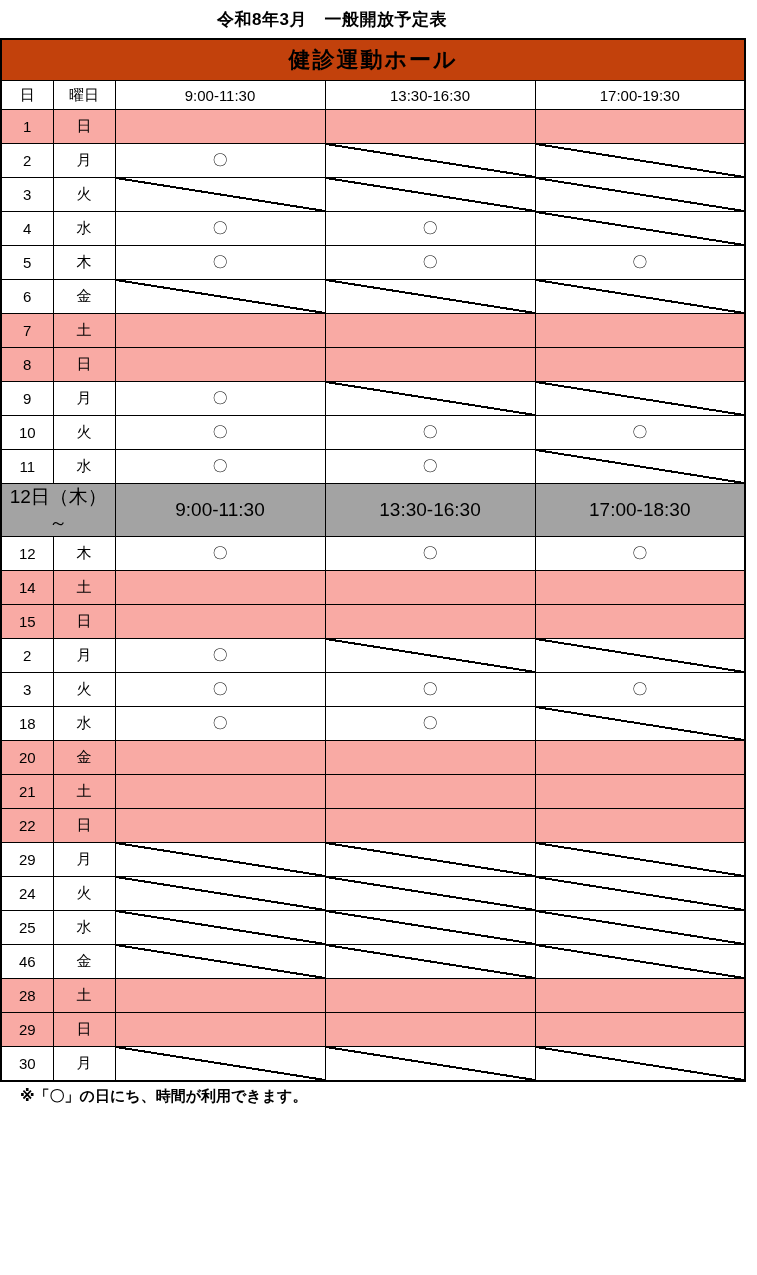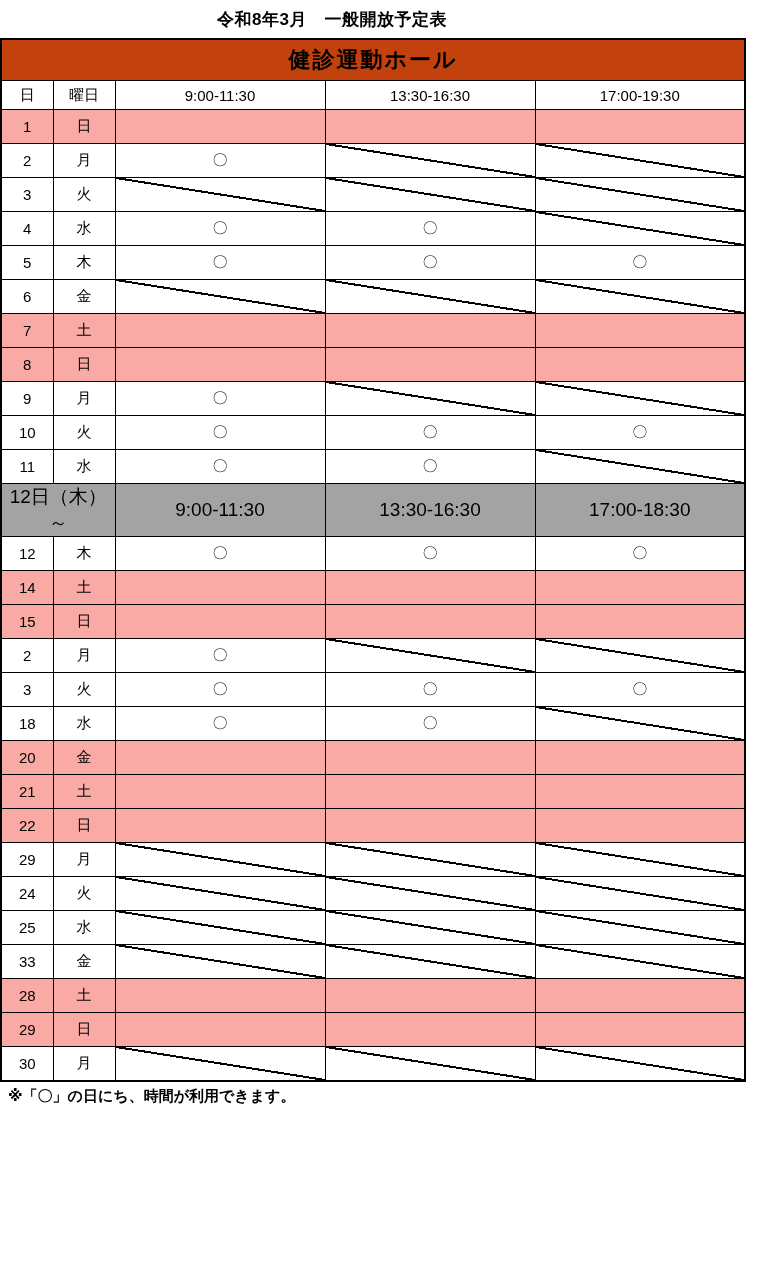--- a/index.html
+++ b/index.html
@@ -83,21 +83,21 @@
         #000 calc(50% - 1px), #000 calc(50% + 1px),
         rgba(0,0,0,0) calc(50% + 1px), rgba(0,0,0,0) 100%);
   }
   
   table.sched {
     border: 2px solid #000;
   }
   #footnote {
     font-size: 15px;
     font-weight: bold;
-    padding-left: 8px;
+    padding-left: 20px;
     padding-top: 5px;
     letter-spacing: 0px;
   }
 </style>
 </head>
 <body>
 
 <div id="page">
 
   <div id="doc-title">令和8年3月　一般開放予定表</div>
@@ -283,21 +283,21 @@
           <td class="slash"></td>
         </tr>
         <tr>
           <td>25</td>
           <td>水</td>
           <td class="slash"></td>
           <td class="slash"></td>
           <td class="slash"></td>
         </tr>
         <tr>
-          <td>33</td>
+          <td>46</td>
           <td>金</td>
           <td class="slash"></td>
           <td class="slash"></td>
           <td class="slash"></td>
         </tr>
         <tr>
           <td class="pink">28</td>
           <td class="pink">土</td>
           <td class="pink"></td>
           <td class="pink"></td>

